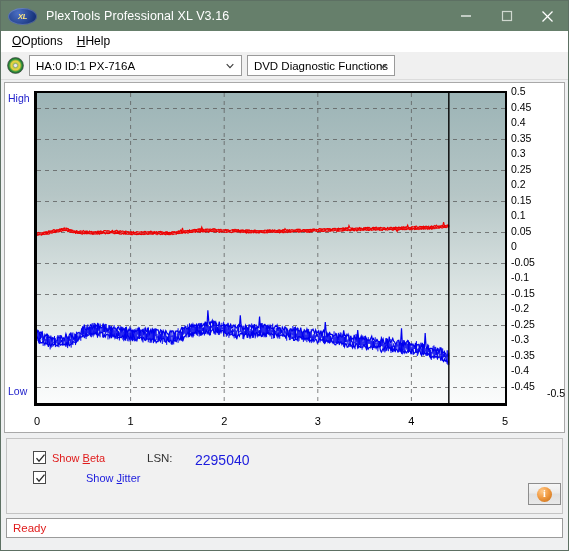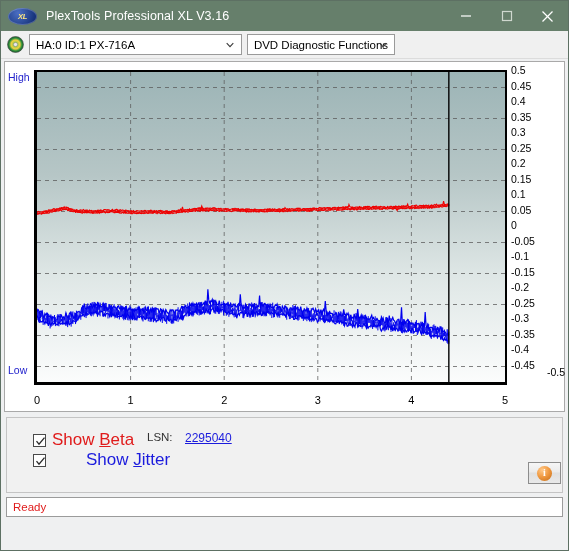--- a/index.html
+++ b/index.html
@@ -190,36 +190,35 @@
   .chk-row.r1 { top: 12px; }
   .chk-row.r2 { top: 32px; gap: 40px; }
   .checkbox {
     width: 13px; height: 13px;
     background: #fff;
     border: 1px solid #4a4a4a;
     position: relative;
     flex: none;
   }
   .checkbox svg { position: absolute; left: 1px; top: 1px; }
-  .chk-label { font-size: 17px; white-space: nowrap; }
+  .chk-label { font-size: 11px; white-space: nowrap; }
   .chk-label.beta { color: #e01b1b; }
   .chk-label.jitter { color: #1b1bdd; }
   .chk-label u { text-decoration: underline; }
   .lsn-label {
     position: absolute;
     left: 140px; top: 13px;
     font-size: 11.5px;
     color: #333;
   }
   .lsn-value {
     position: absolute;
-    left: 178px; top: 13px;
-    font-size: 12px;
+    left: 188px; top: 13px;
+    font-size: 14px;
     color: #1b1bdd;
-    text-decoration: underline;
   }
   .btn {
     background: linear-gradient(to bottom, #f6f6f6 0%, #ebebeb 45%, #dfdfdf 50%, #e9e9e9 100%);
     border: 1px solid #8d8d8d;
     font-size: 11.5px;
     color: #000;
     display: flex; align-items: center; justify-content: center;
     position: absolute;
   }
   .btn u { text-decoration: underline; }
@@ -286,20 +285,24 @@
       </div>
       <div class="win-btn">
         <svg width="13" height="13" viewBox="0 0 13 13">
             <line x1="1.5" y1="1.5" x2="11.5" y2="11.5" stroke="#ffffff" stroke-width="1.3"></line>
             <line x1="11.5" y1="1.5" x2="1.5" y2="11.5" stroke="#ffffff" stroke-width="1.3"></line>
           </svg>
       </div>
     </div>
   </div>
 
+  <div class="menubar">
+    <div class="menu-item"><u>O</u><span>Options</span></div>
+    <div class="menu-item"><u>H</u><span>Help</span></div>
+  </div>
 
   <div class="toolbar">
     <svg class="disc-icon" viewBox="0 0 17 17">
       <defs>
         <radialGradient id="dg" cx="50%" cy="50%" r="50%">
           <stop offset="0%" stop-color="#ffffff"></stop>
           <stop offset="25%" stop-color="#9fd04a"></stop>
           <stop offset="55%" stop-color="#f0d040"></stop>
           <stop offset="80%" stop-color="#2c8f3c"></stop>
           <stop offset="100%" stop-color="#1b5c2a"></stop>

